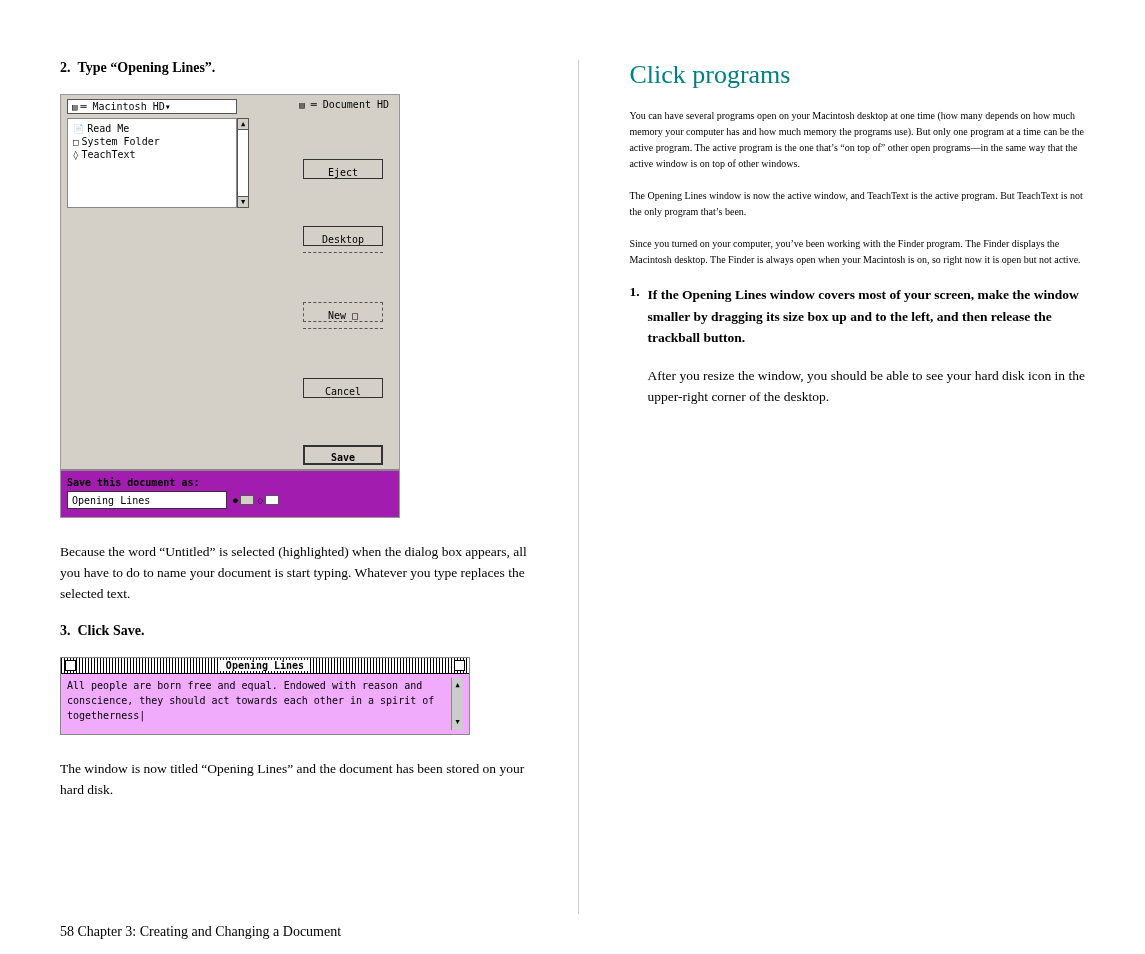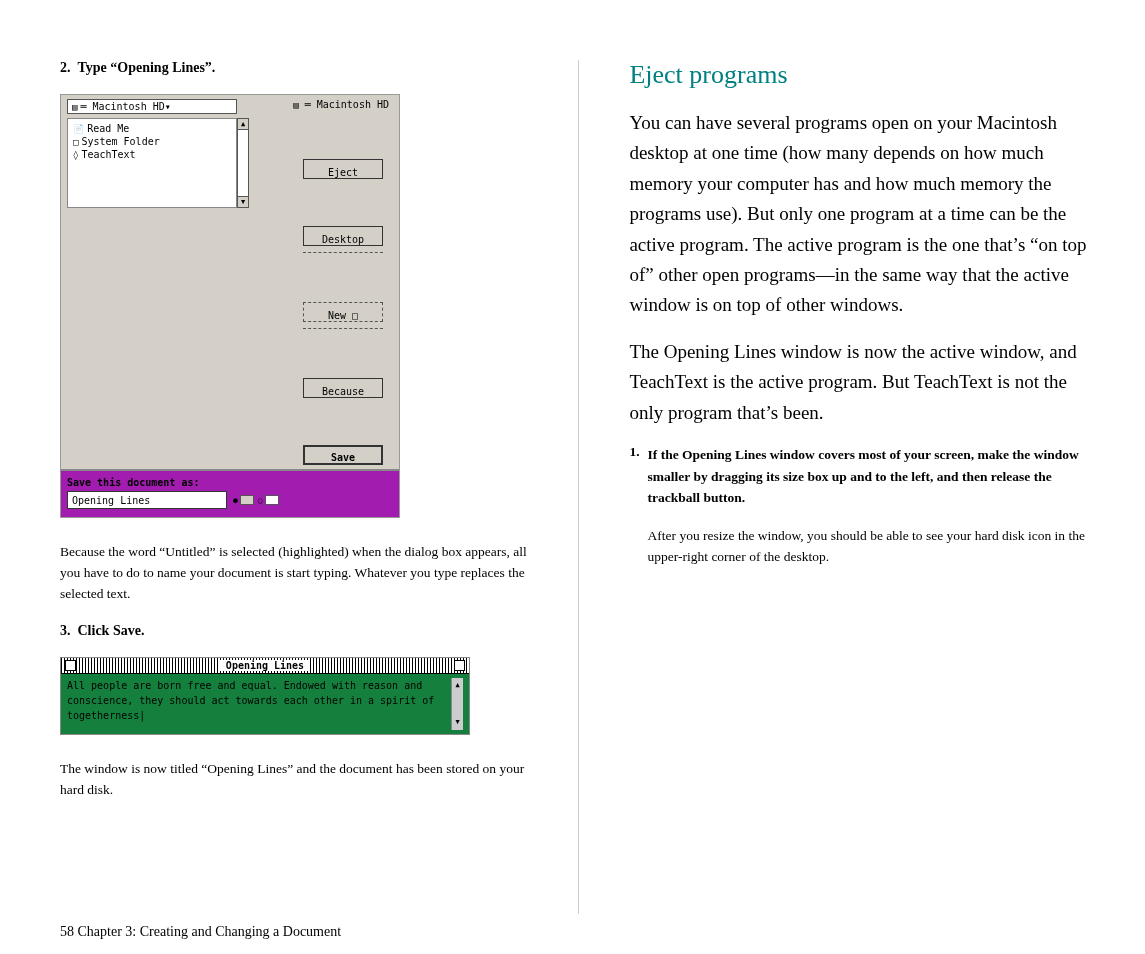--- a/index.html
+++ b/index.html
@@ -200,21 +200,21 @@
       right: 4px;
       top: 2px;
       width: 11px;
       height: 11px;
       border: 1px solid #000;
       background: #fff;
     }
     .window-content {
       padding: 4px 6px;
       min-height: 60px;
-      background: #15803d;
+      background: #f0abfc;
       font-size: 10px;
       line-height: 1.5;
       display: flex;
     }
     .window-text {
       flex: 1;
     }
     .window-scrollbar {
       width: 12px;
       border-left: 1px solid #888;
@@ -225,21 +225,21 @@
     }
     
     .section-title {
       font-size: 26px;
       color: #008080;
       font-family: Georgia, serif;
       margin-bottom: 18px;
       font-weight: normal;
     }
     .right-body-text {
-      font-size: 19px;
+      font-size: 10px;
       line-height: 1.6;
       margin-bottom: 16px;
     }
     .numbered-step {
       display: flex;
       gap: 8px;
       margin-bottom: 16px;
     }
     .step-num {
       font-weight: bold;
@@ -319,35 +319,35 @@
               <div class="scroll-arrow">▲</div>
               <div class="scroll-track"></div>
               <div class="scroll-arrow">▼</div>
             </div>
           </div>
         </div>
 
         <div class="dialog-right">
           <div class="dialog-right-top">
             <span style="font-size:9px;">▤</span>
-            <span>═ Macintosh HD</span>
+            <span>═ Document HD</span>
           </div>
           <div class="mac-button">
             <span>Eject</span>
           </div>
           <div class="mac-button">
             <span>Desktop</span>
           </div>
           <div style="border-top:1px dashed #555; width:80px; margin: 2px 0;"></div>
           <div class="mac-button mac-button-dashed">
             <span>New □</span>
           </div>
           <div style="border-top:1px dashed #555; width:80px; margin: 2px 0;"></div>
           <div class="mac-button">
-            <span>Because</span>
+            <span>Cancel</span>
           </div>
           <div class="mac-button mac-button-default">
             <span>Save</span>
           </div>
         </div>
       </div>
 
       <div class="dialog-bottom">
         <div class="save-as-label">
           <span>Save this document as:</span>
@@ -395,31 +395,34 @@
       </div>
     </div>
 
     <p class="body-text">
       <span>The window is now titled “Opening Lines” and the document has been stored on your hard disk.</span>
     </p>
   </div>
 
   <div class="right-column">
     <h1 class="section-title">
-      <span>Eject programs</span>
+      <span>Click programs</span>
     </h1>
 
     <p class="right-body-text">
       <span>You can have several programs open on your Macintosh desktop at one time (how many depends on how much memory your computer has and how much memory the programs use). But only one program at a time can be the active program. The active program is the one that’s “on top of” other open programs—in the same way that the active window is on top of other windows.</span>
     </p>
 
     <p class="right-body-text">
       <span>The Opening Lines window is now the active window, and TeachText is the active program. But TeachText is not the only program that’s been.</span>
     </p>
 
+    <p class="right-body-text">
+      <span>Since you turned on your computer, you’ve been working with the Finder program. The Finder displays the Macintosh desktop. The Finder is always open when your Macintosh is on, so right now it is open but not active.</span>
+    </p>
 
     <div class="numbered-step">
       <span class="step-num">1.</span>
       <div>
         <span class="step-content step-content-bold">If the Opening Lines window covers most of your screen, make the window smaller by dragging its size box up and to the left, and then release the trackball button.</span>
         <br><br>
         <span class="step-content">After you resize the window, you should be able to see your hard disk icon in the upper-right corner of the desktop.</span>
       </div>
     </div>
   </div>

